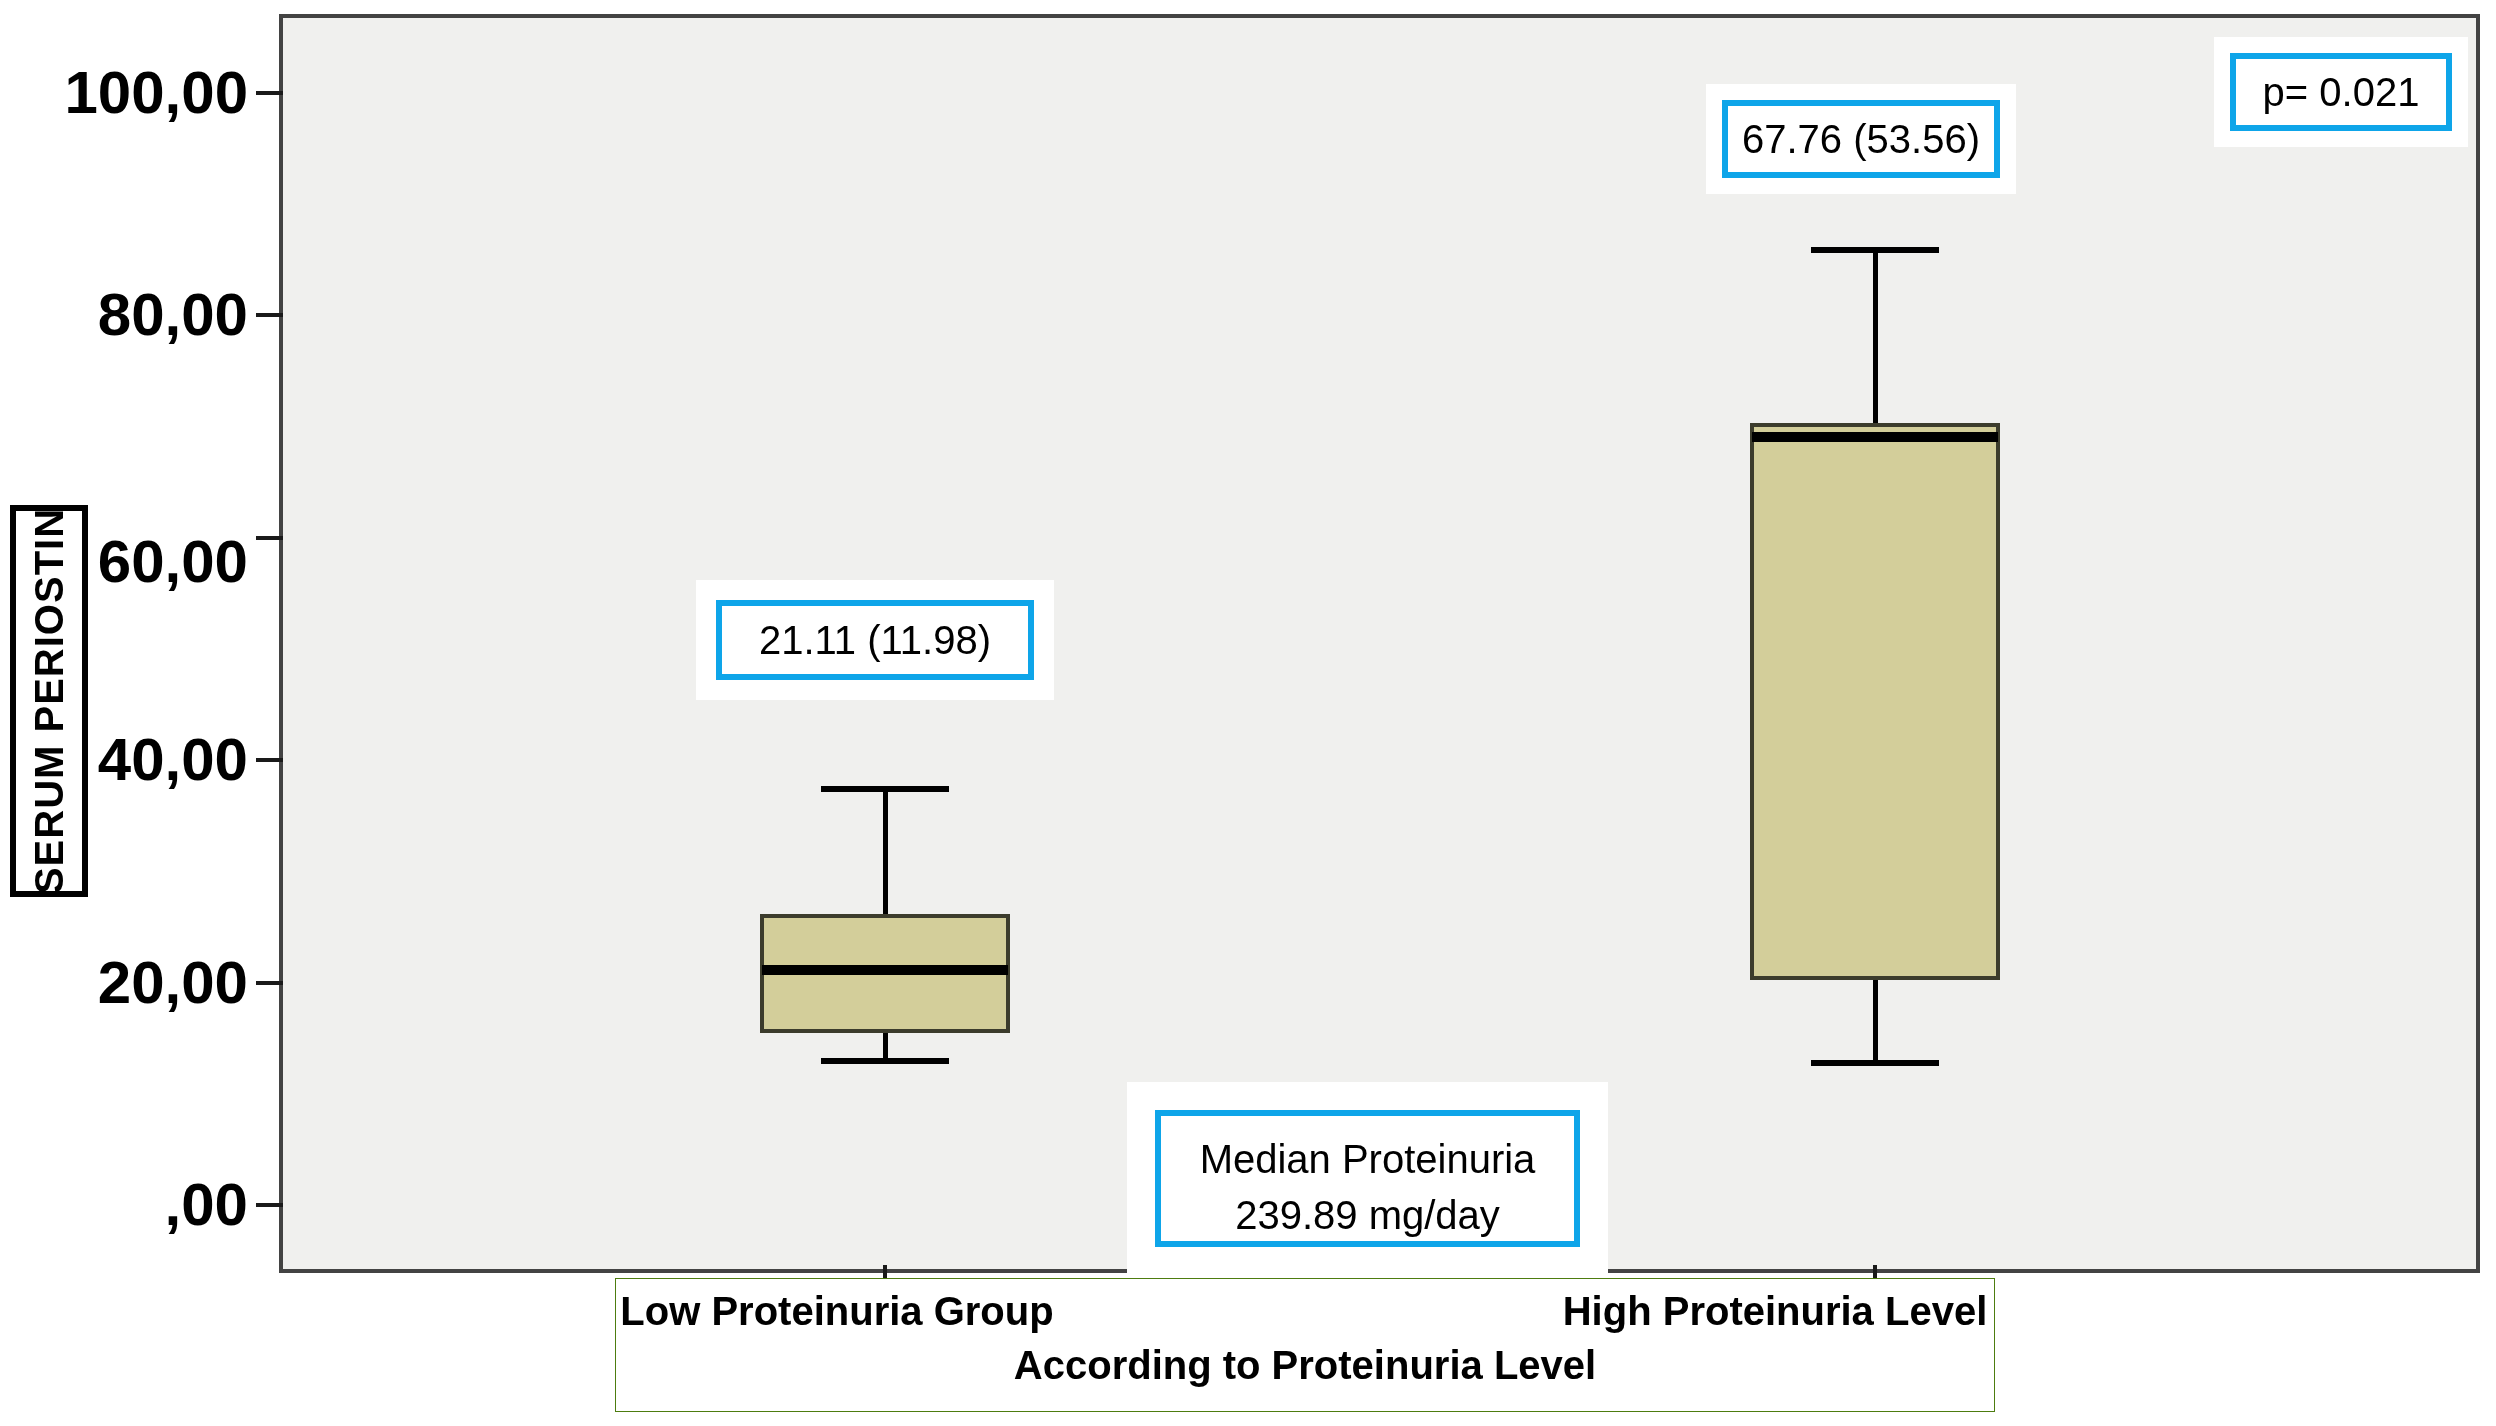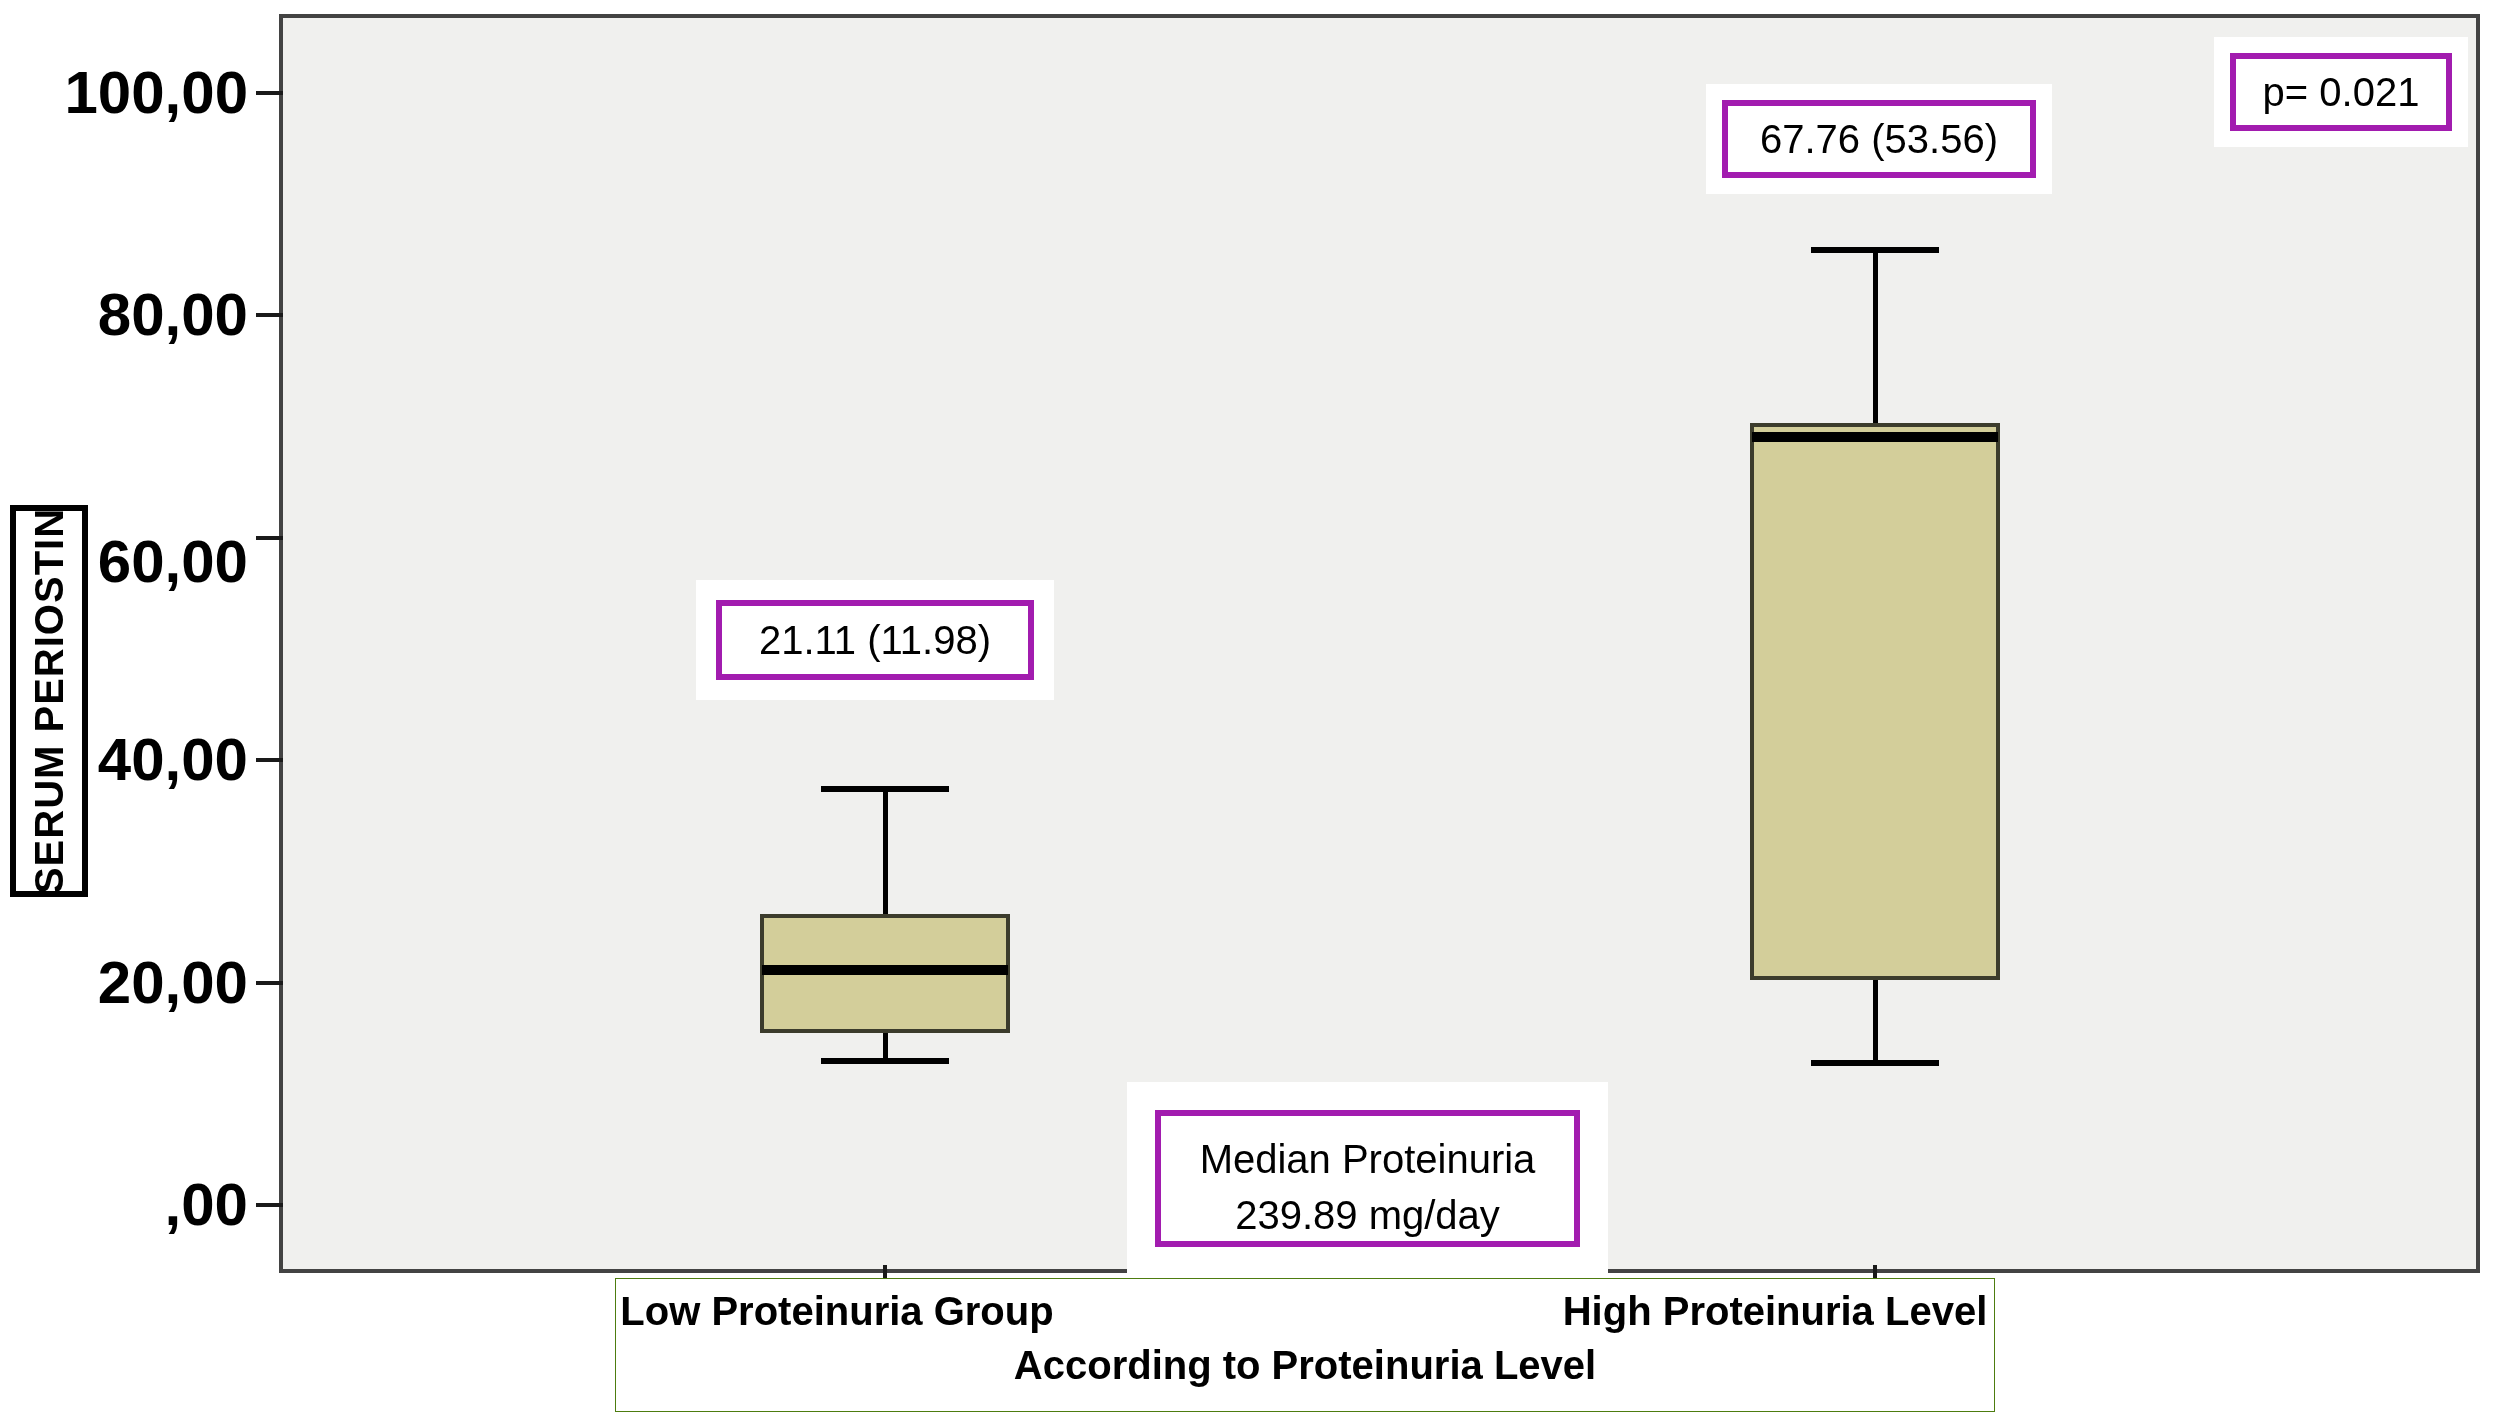--- a/index.html
+++ b/index.html
@@ -86,28 +86,28 @@
   }
   .cat-tick {
     position: absolute;
     width: 4px;
     height: 14px;
     background: #1a1a1a;
   }
   .ann {
     position: absolute;
     background: #ffffff;
-    border: 6px solid #a21caf;
+    border: 6px solid #0ea5e9;
     box-sizing: border-box;
     text-align: center;
     font-size: 40px;
     color: #000000;
   }
   .ann-low  { left: 716px;  top: 600px;  width: 318px; height: 80px;  line-height: 68px;  box-shadow: 0 0 0 20px #ffffff; }
-  .ann-high { left: 1722px; top: 100px;  width: 314px; height: 78px;  line-height: 66px;  box-shadow: 0 0 0 16px #ffffff; }
+  .ann-high { left: 1722px; top: 100px;  width: 278px; height: 78px;  line-height: 66px;  box-shadow: 0 0 0 16px #ffffff; }
   .ann-p    { left: 2230px; top: 53px;   width: 222px; height: 78px;  line-height: 66px;  box-shadow: 0 0 0 16px #ffffff; }
   .ann-mp   { left: 1155px; top: 1110px; width: 425px; height: 137px; padding-top: 15px;   box-shadow: 0 0 0 28px #ffffff; }
   .ann-mp div { line-height: 56px; }
   .xaxis-box {
     position: absolute;
     left: 615px;
     top: 1278px;
     width: 1380px;
     height: 134px;
     background: #ffffff;

